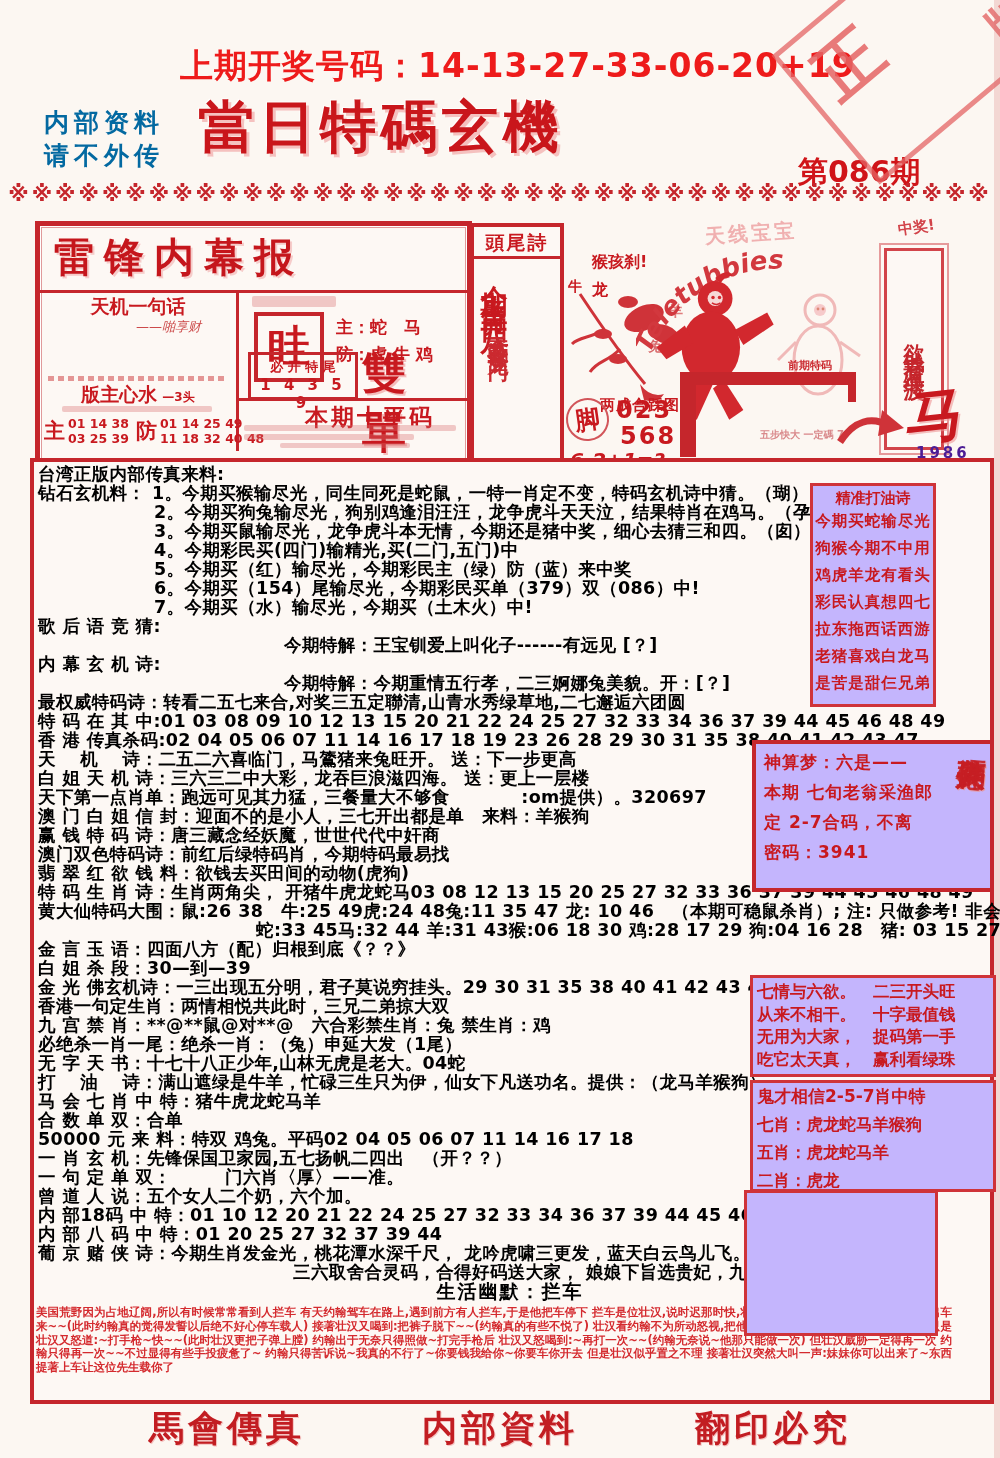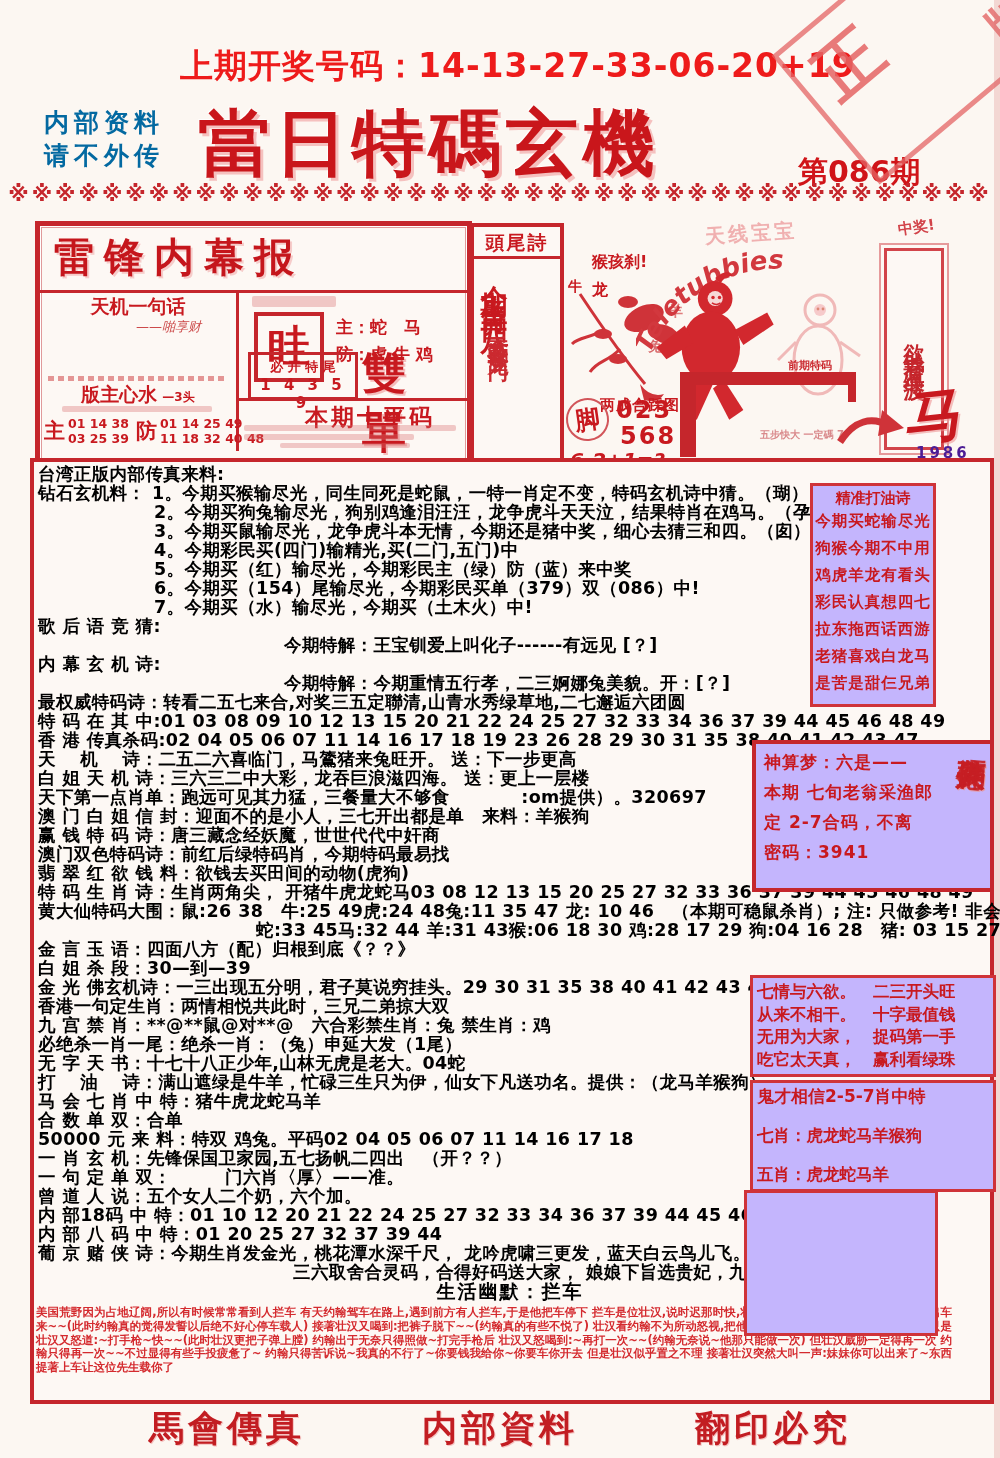--- a/index.html
+++ b/index.html
@@ -3,21 +3,21 @@
 <meta charset="utf-8">
 <style>
   html,body{margin:0;padding:0;background:#fff;}
   .page{position:relative;width:1000px;height:1458px;background:#fcf7f2;overflow:hidden;
         font-family:"DejaVu Sans","Liberation Sans",sans-serif;color:#c8191f;}
   .abs{position:absolute;}
   .b{font-weight:bold;}
   
   .prev{left:180px;top:44px;font-size:33px;font-weight:bold;color:#ee1b1b;letter-spacing:1px;}
   .note{left:44px;top:106px;font-size:25px;font-weight:bold;line-height:33px;letter-spacing:5px;color:#0369a1;}
-  .title{left:198px;top:96px;font-size:72px;font-weight:900;letter-spacing:5px;color:#c9161b;
+  .title{left:198px;top:90px;font-size:56px;font-weight:900;letter-spacing:5px;color:#c9161b;
          text-shadow:3px 3px 0 rgba(238,150,150,.55),-1px -1px 0 rgba(255,255,255,.8);}
   .issue{left:798px;top:152px;font-size:30px;font-weight:900;color:#d01418;}
   .stamp{left:795px;top:-48px;width:252px;height:158px;border:5px solid rgba(228,100,100,.75);transform:rotate(-40deg);}
   .stamp .s1{position:absolute;left:16px;top:6px;font-size:66px;font-weight:bold;color:rgba(228,100,100,.85);}
   .stamp .s2{position:absolute;right:26px;bottom:4px;font-size:48px;font-weight:bold;color:rgba(228,100,100,.8);}
   .divrow{left:0;top:182px;width:100%;text-align:center;font-size:21px;letter-spacing:3px;color:#c5262c;font-weight:bold;white-space:nowrap;}
   
   .lf{left:35px;top:221px;width:427px;height:235px;border:5px solid #c5262c;background:#fdf8f4;
       box-shadow:inset 0 0 0 1px #fff,inset 0 0 0 2px #e09a9a;}
   .lf-title{left:14px;top:4px;font-size:40px;font-weight:900;letter-spacing:10px;color:#c5161c;text-shadow:2px 2px 0 rgba(240,160,160,.5);}
@@ -55,21 +55,21 @@
   .dayou .t{font-size:15px;font-weight:900;margin-top:3px;}
   .dayou .l{font-size:15.5px;font-weight:bold;line-height:27px;letter-spacing:1px;}
   .shensuan{left:752px;top:740px;width:234px;height:144px;border:4px solid #c5262c;background:#c4b5fd;z-index:5;}
   .shensuan .r{font-size:17px;font-weight:900;margin:7px 0 0 8px;letter-spacing:1px;}
   .shen-ovl{position:absolute;right:2px;top:-8px;height:158px;writing-mode:vertical-rl;text-orientation:upright;
             font-size:29px;font-weight:900;color:rgba(197,30,36,.9);text-shadow:1px 1px 0 rgba(235,150,150,.7);transform:rotate(5deg);}
   .qiqing{left:750px;top:975px;width:232px;height:92px;display:grid;grid-template-columns:1fr 1fr;align-content:space-evenly;padding:2px 4px;}
   .qiqing span{font-size:16.5px;font-weight:900;}
   .guicai{left:750px;top:1080px;width:232px;height:102px;padding:2px 4px;}
   .guicai .t{font-size:17px;font-weight:900;}
-  .guicai .l{font-size:16.5px;font-weight:bold;margin-top:17px;}
+  .guicai .l{font-size:16.5px;font-weight:bold;margin-top:6px;}
   .emptybx{left:744px;top:1190px;width:188px;height:140px;}
   
   .faintword{color:#f0b0b0;}
   .gatebar{background:#c5262c;}
   .footer{left:0;top:1405px;width:100%;text-align:center;font-size:35px;font-weight:900;letter-spacing:4px;color:#c21d22;text-shadow:1px 1px 0 rgba(240,160,160,.6);}
 </style>
 </head>
 <body>
 
 <div class="page">

